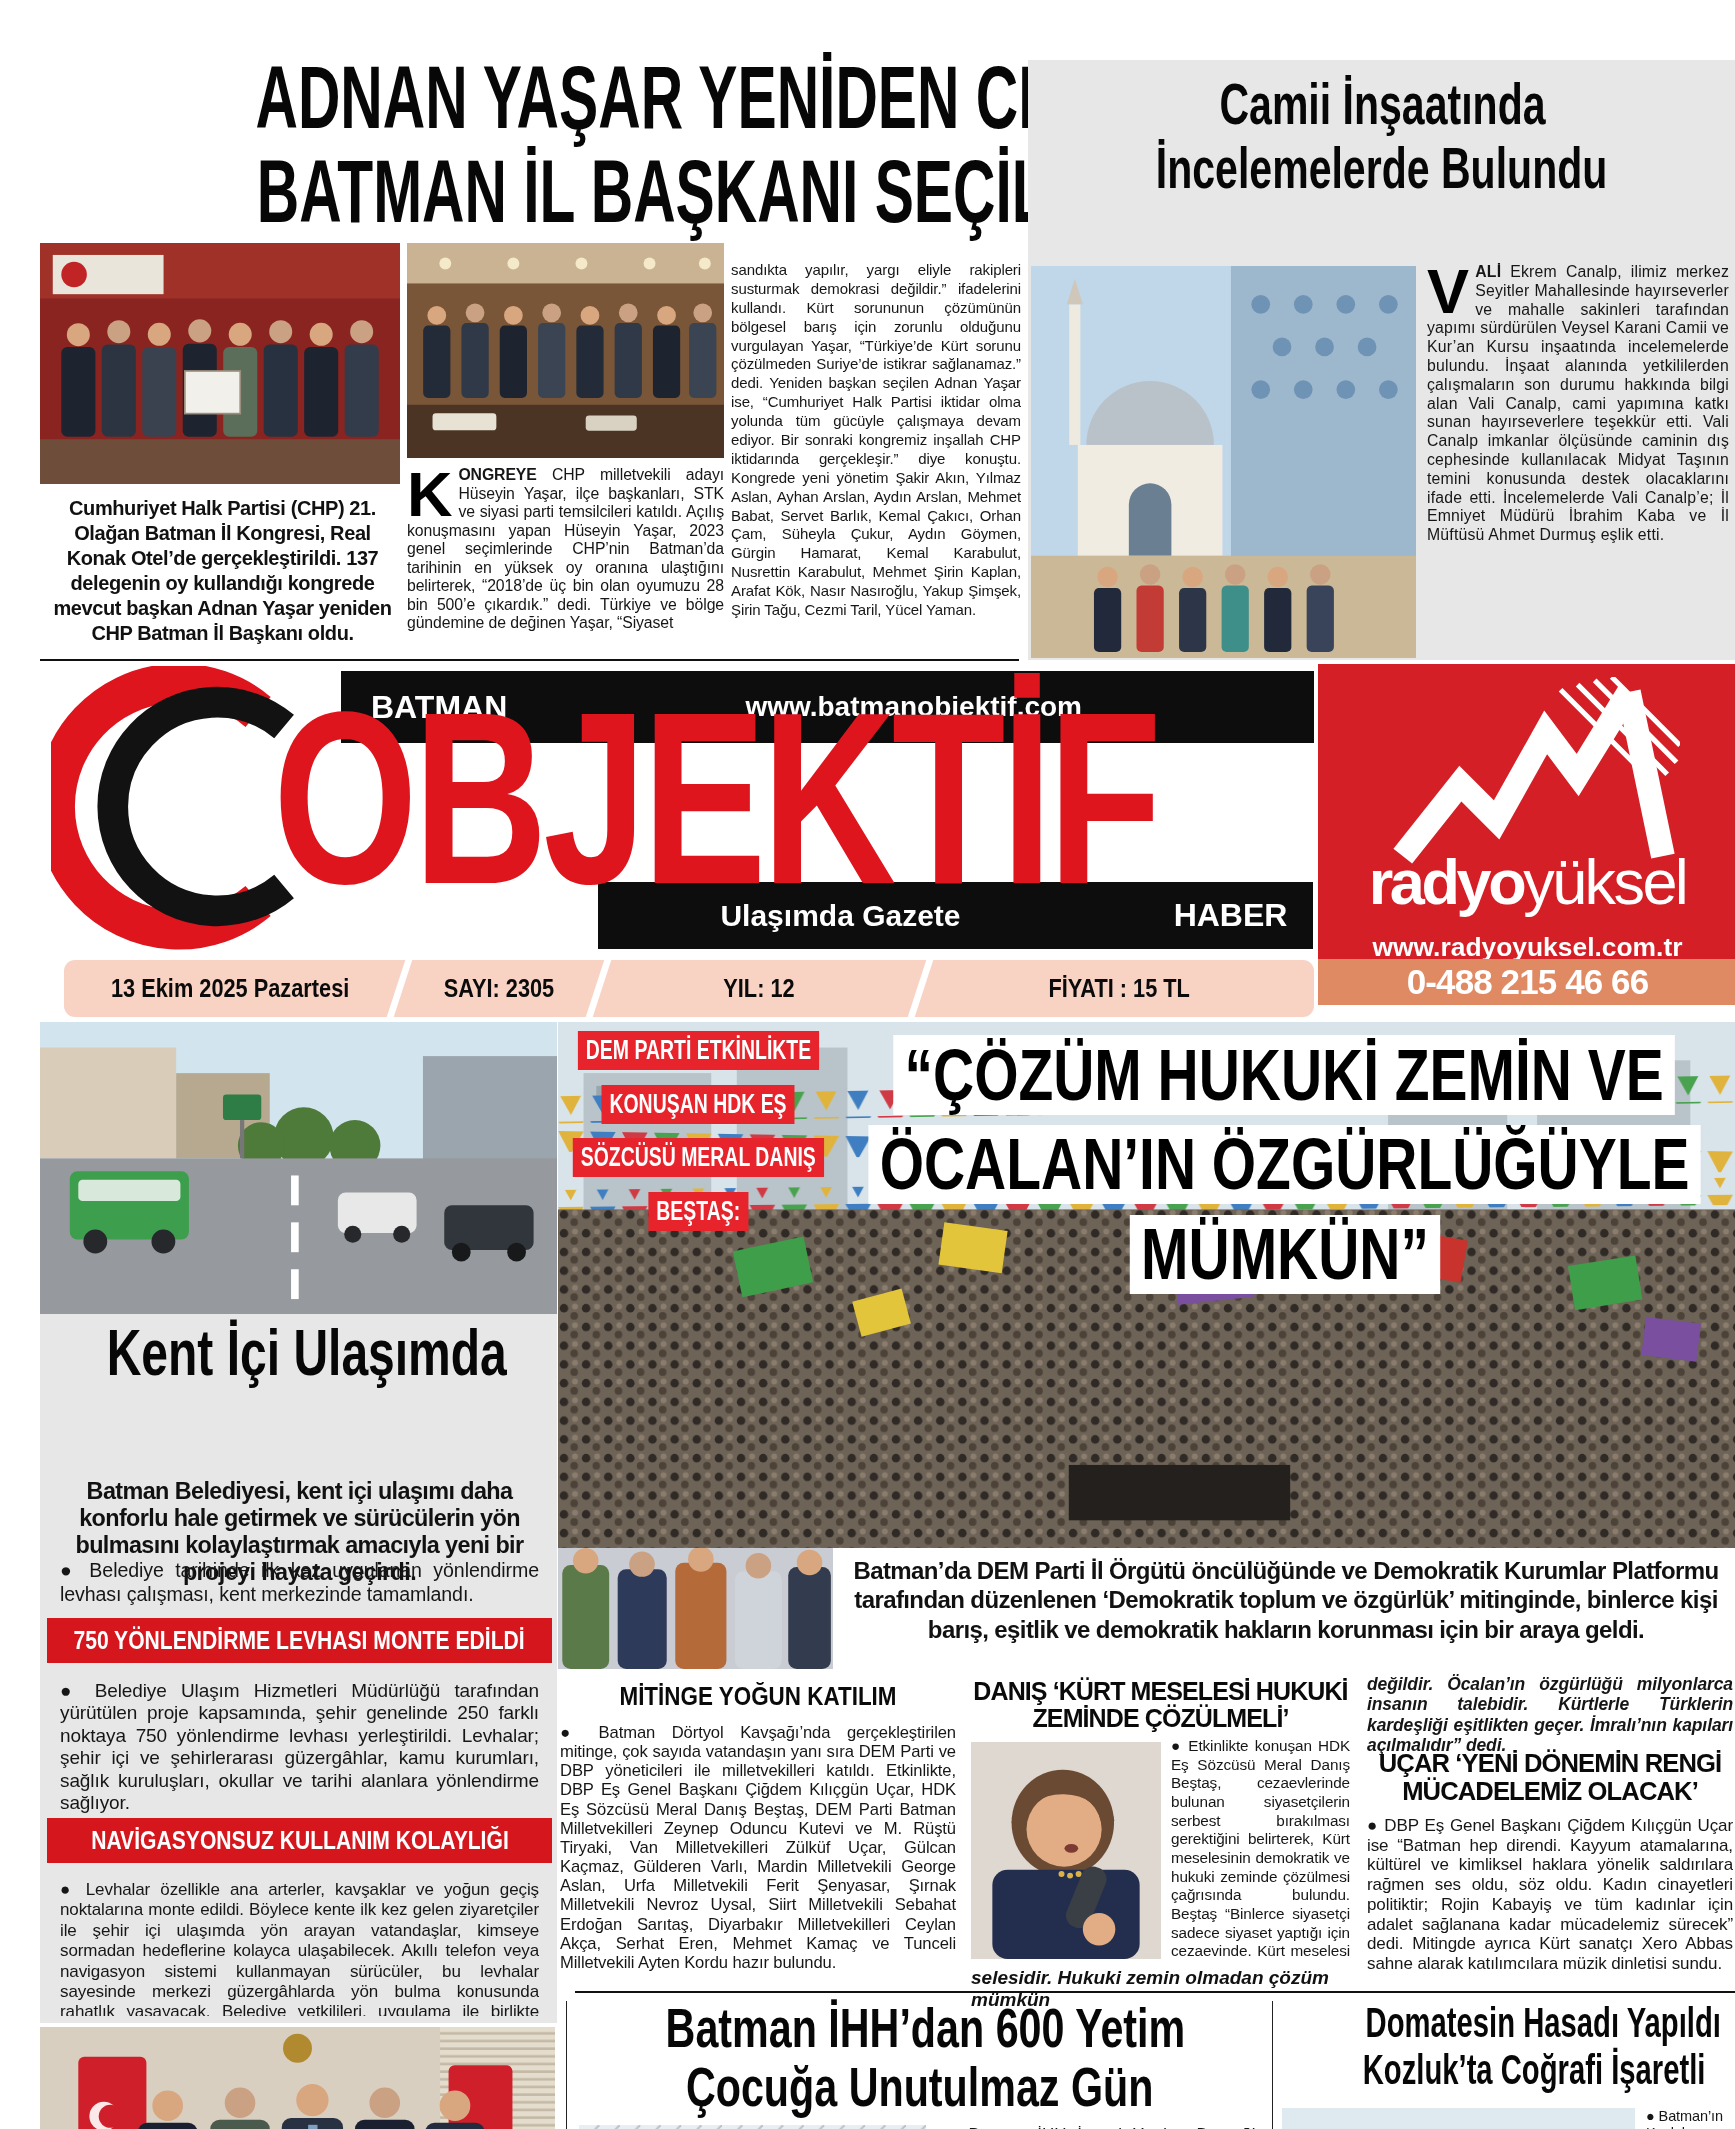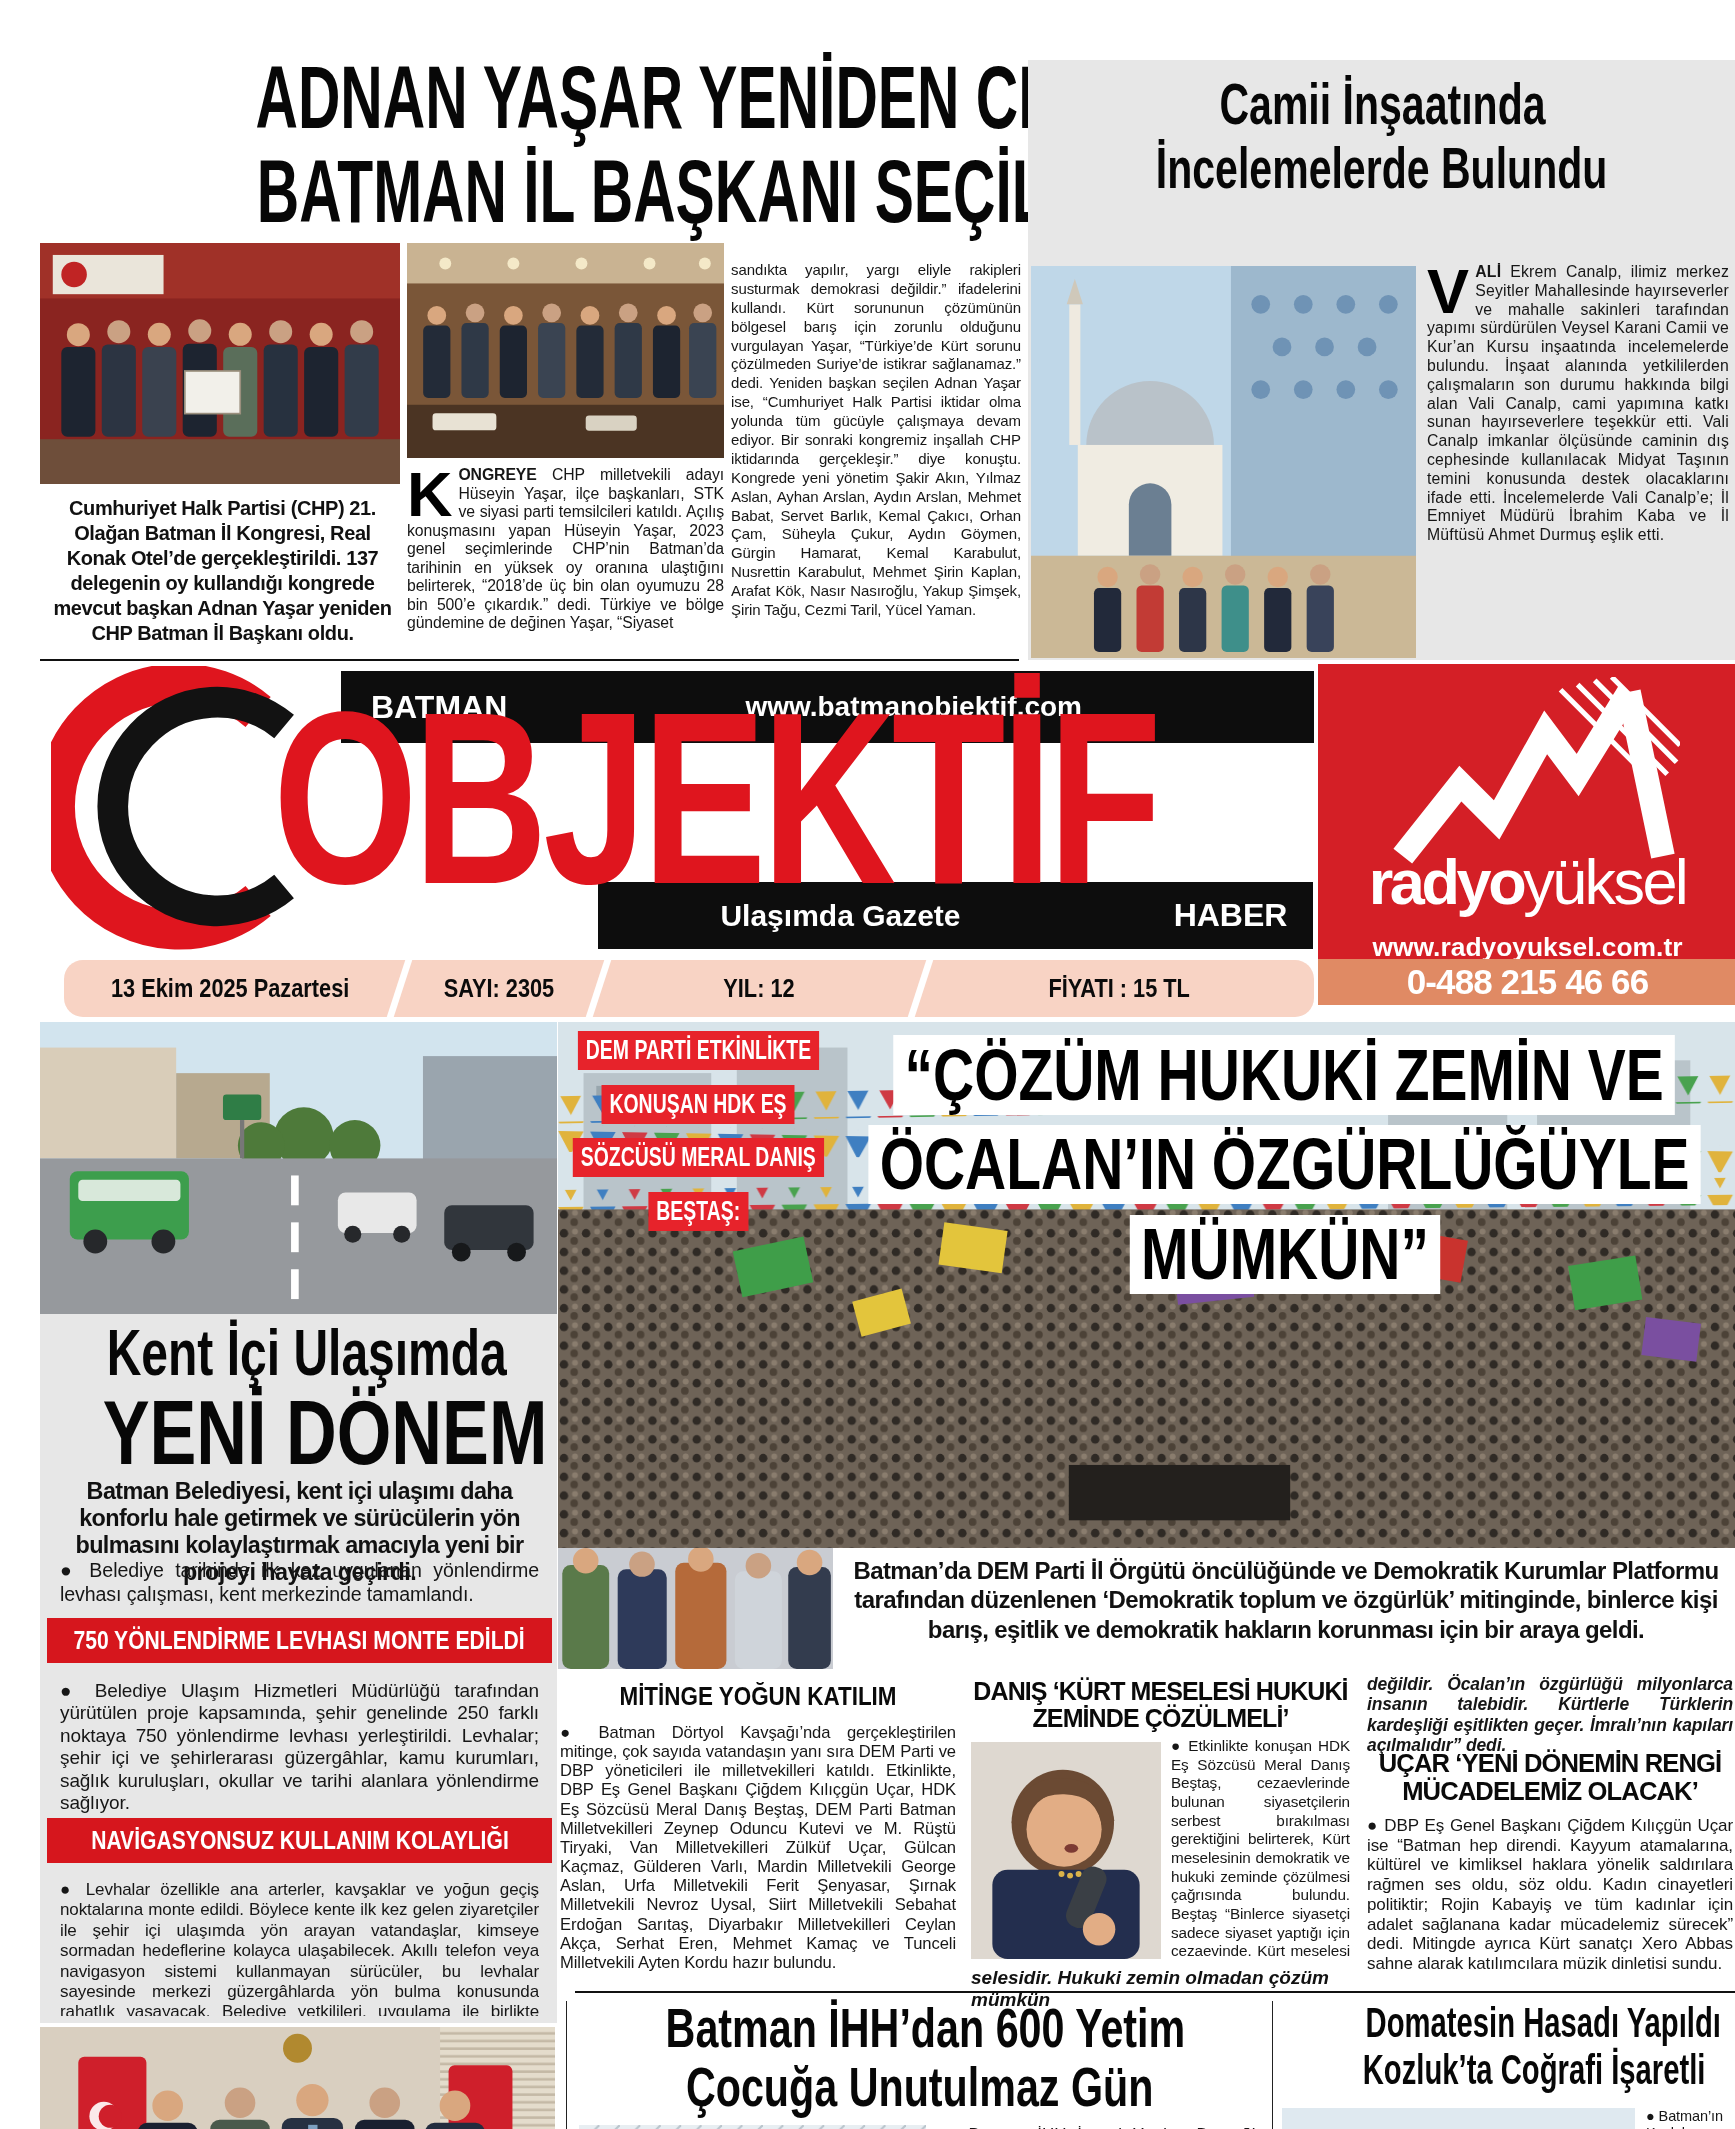--- a/index.html
+++ b/index.html
@@ -171,21 +171,21 @@
 
 <div class="blackbar" style="left:598px;top:882px;width:715px;height:67px;">
   <span class="abs" style="left:106px;width:273px;text-align:center;font-weight:bold;font-size:30px;">Ulaşımda Gazete</span>
   <span class="abs" style="right:25.6px;font-weight:bold;font-size:32px;">HABER</span>
 </div>
 
 <div class="abs" style="left:273px;top:676px;z-index:3;">
   <span class="cxl" style="--sx:.76;font-size:245px;font-weight:bold;color:#df151e;letter-spacing:-6px;line-height:1;">OBJEKTİF</span>
 </div>
 
-<div class="abs" style="left:64px;top:960px;width:1250px;height:57px;background:#f8d3c4;border-radius:19px;display:flex;align-items:center;font-weight:bold;font-size:25.6px;color:#0b0b0b;">
+<div class="abs" style="left:64px;top:960px;width:1250px;height:57px;background:#f8d3c4;border-radius:11px;display:flex;align-items:center;font-weight:bold;font-size:25.6px;color:#0b0b0b;">
   <div style="width:332px;text-align:center;"><span class="cx" style="--sx:.85">13 Ekim 2025 Pazartesi</span></div>
   <div style="width:6.8px;height:57px;background:#fff;transform:skewX(-18deg);"></div>
   <div style="width:192px;text-align:center;"><span class="cx" style="--sx:.85">SAYI: 2305</span></div>
   <div style="width:6.8px;height:57px;background:#fff;transform:skewX(-18deg);"></div>
   <div style="width:315px;text-align:center;"><span class="cx" style="--sx:.85">YIL: 12</span></div>
   <div style="width:6.8px;height:57px;background:#fff;transform:skewX(-18deg);"></div>
   <div style="flex:1;text-align:center;"><span class="cx" style="--sx:.85">FİYATI : 15 TL</span></div>
 </div>
 
 <div class="abs" style="left:1318px;top:664px;width:419px;height:341px;background:#d41f26;">
@@ -237,21 +237,20 @@
       <circle cx="735" cy="498" r="20" fill="#26282b"></circle>
       <circle cx="850" cy="498" r="20" fill="#26282b"></circle>
     <rect x="950" y="430" width="210" height="105" rx="18" fill="#31363c"></rect>
       <circle cx="990" cy="540" r="22" fill="#17191b"></circle>
       <circle cx="1120" cy="540" r="22" fill="#17191b"></circle>
   </svg>
 </div>
 
 <div class="abs hl" style="left:40px;top:1320px;width:517px;">
   <div style="font-size:64px;"><span class="cx" style="--sx:.75">Kent İçi Ulaşımda</span></div>
-  <div style="font-size:90px;line-height:1.0;"><span class="cx" style="--sx:.78">YENİ DÖNEM</span></div>
 </div>
 
 <div class="abs boldtxt" style="left:60px;top:1478px;width:479px;font-size:23.4px;line-height:1.16;text-align:center;letter-spacing:-0.6px;">Batman Belediyesi, kent içi ulaşımı daha konforlu hale getirmek ve sürücülerin yön bulmasını kolaylaştırmak amacıyla yeni bir projeyi hayata geçirdi.</div>
 
 <div class="abs bt" style="left:60px;top:1559px;width:479px;font-size:19.6px;line-height:1.2;">●  Belediye tarihinde ilk kez uygulanan yönlendirme levhası çalışması, kent merkezinde tamamlandı.</div>
 
 <div class="banner" style="left:47px;top:1618px;width:505px;height:45px;">
   <span class="cx" style="--sx:.8;font-size:26.4px;">750 YÖNLENDİRME LEVHASI MONTE EDİLDİ</span>
 </div>
 

